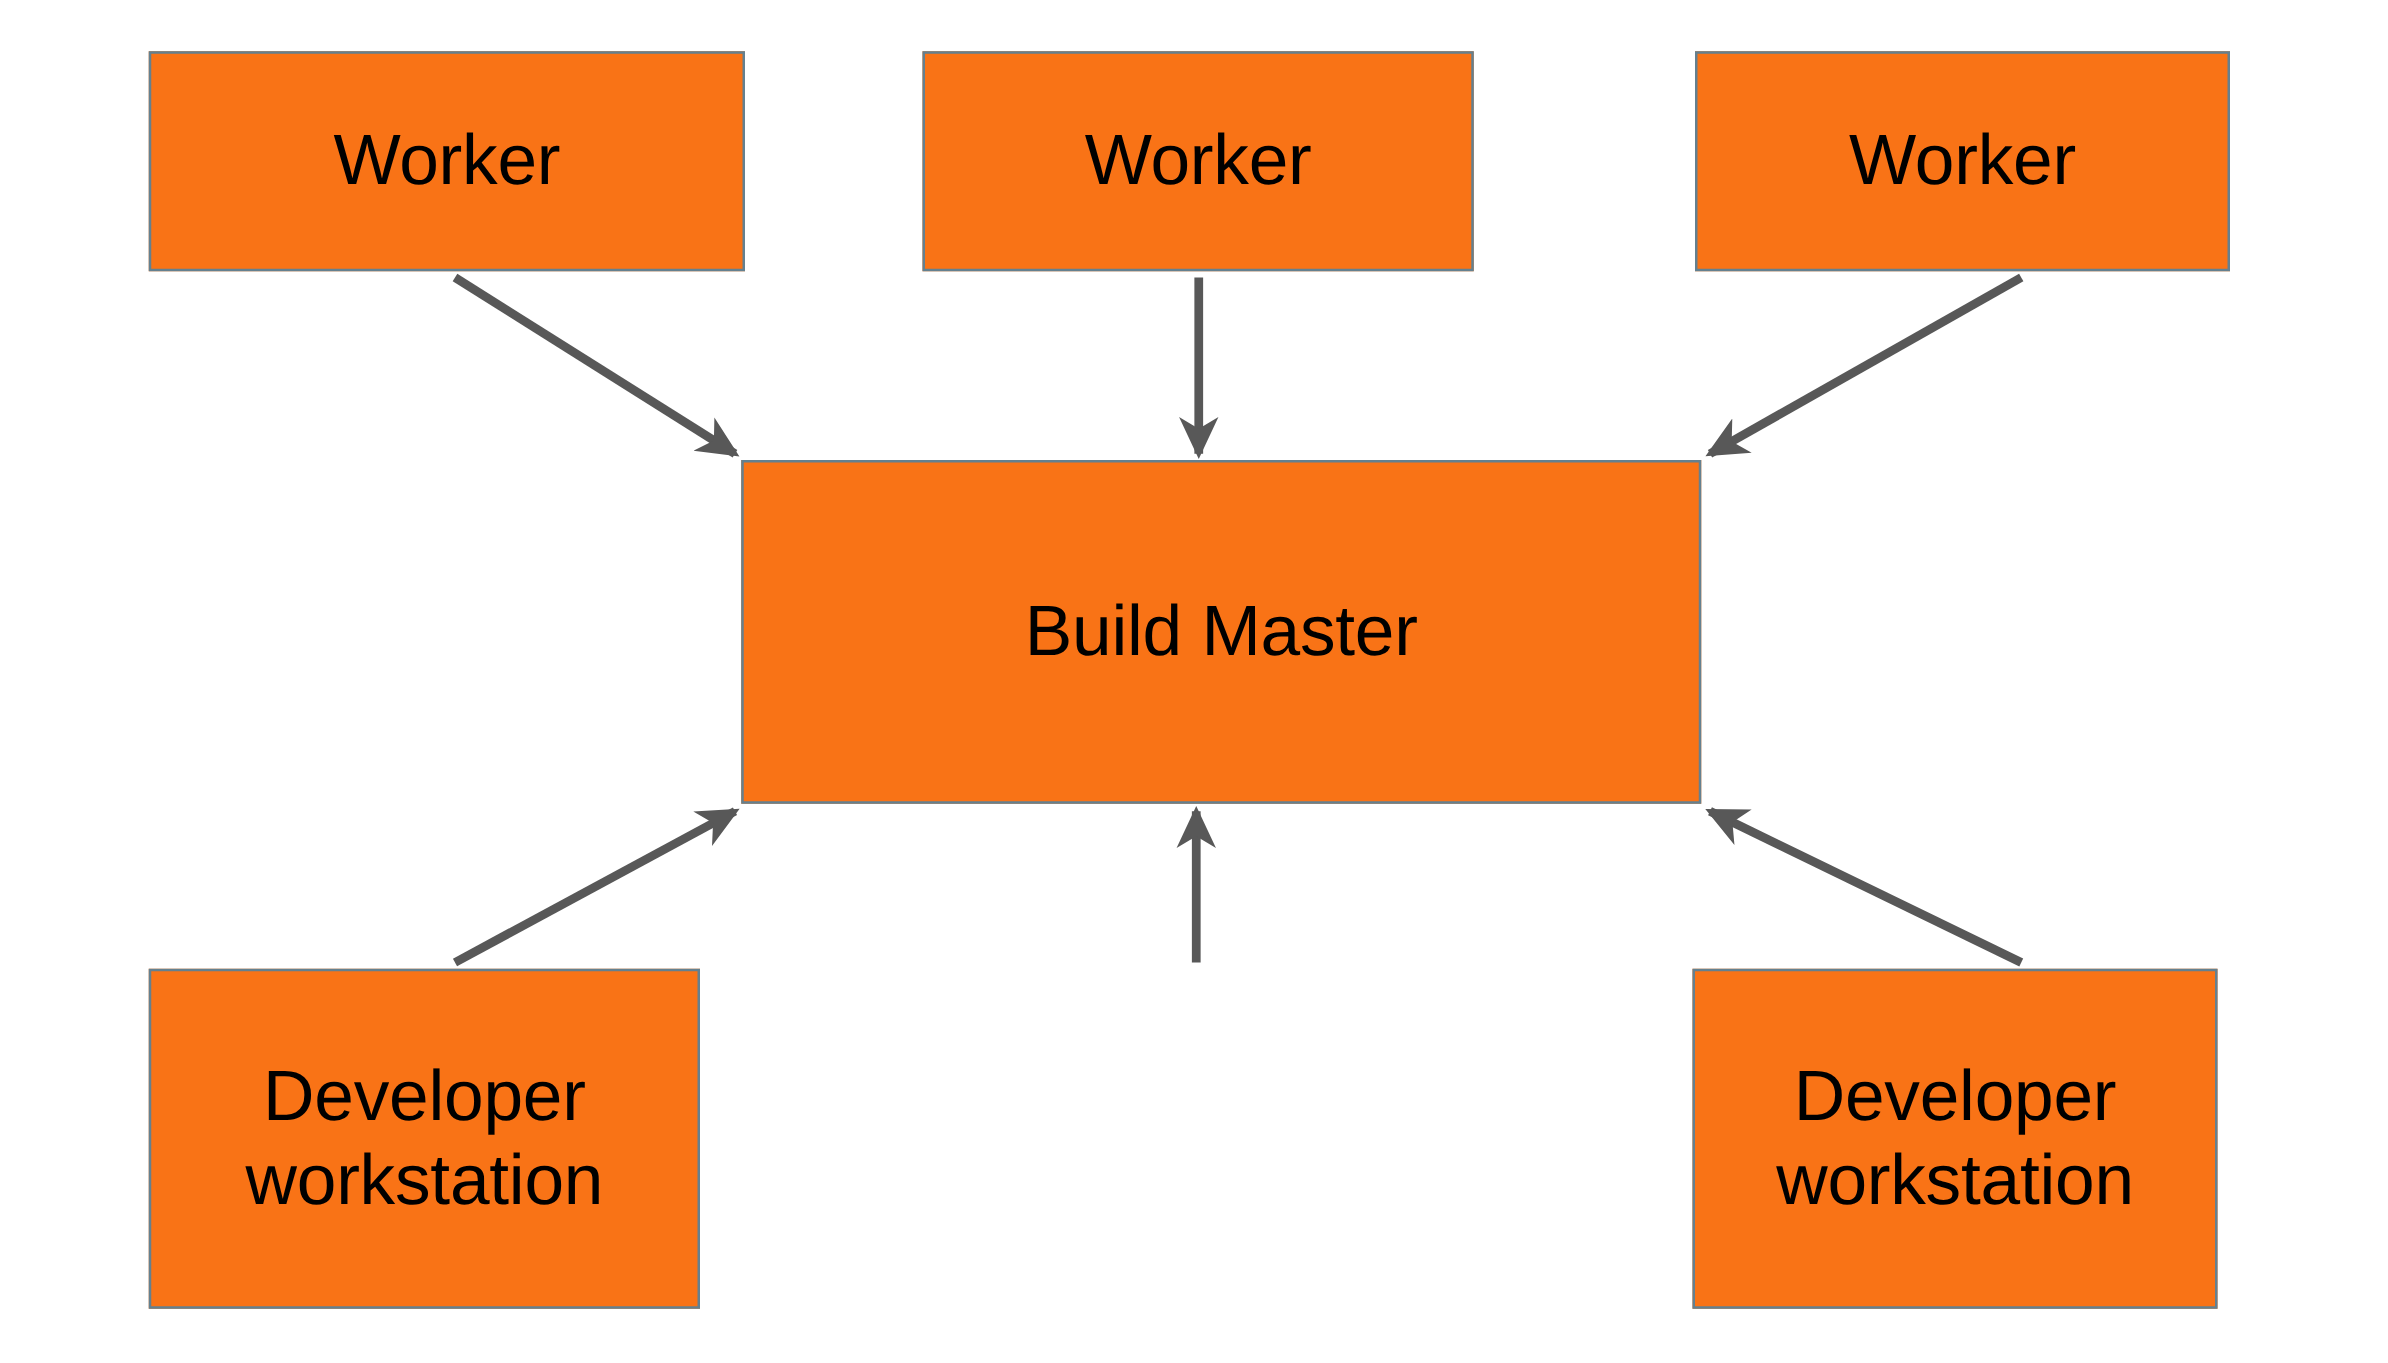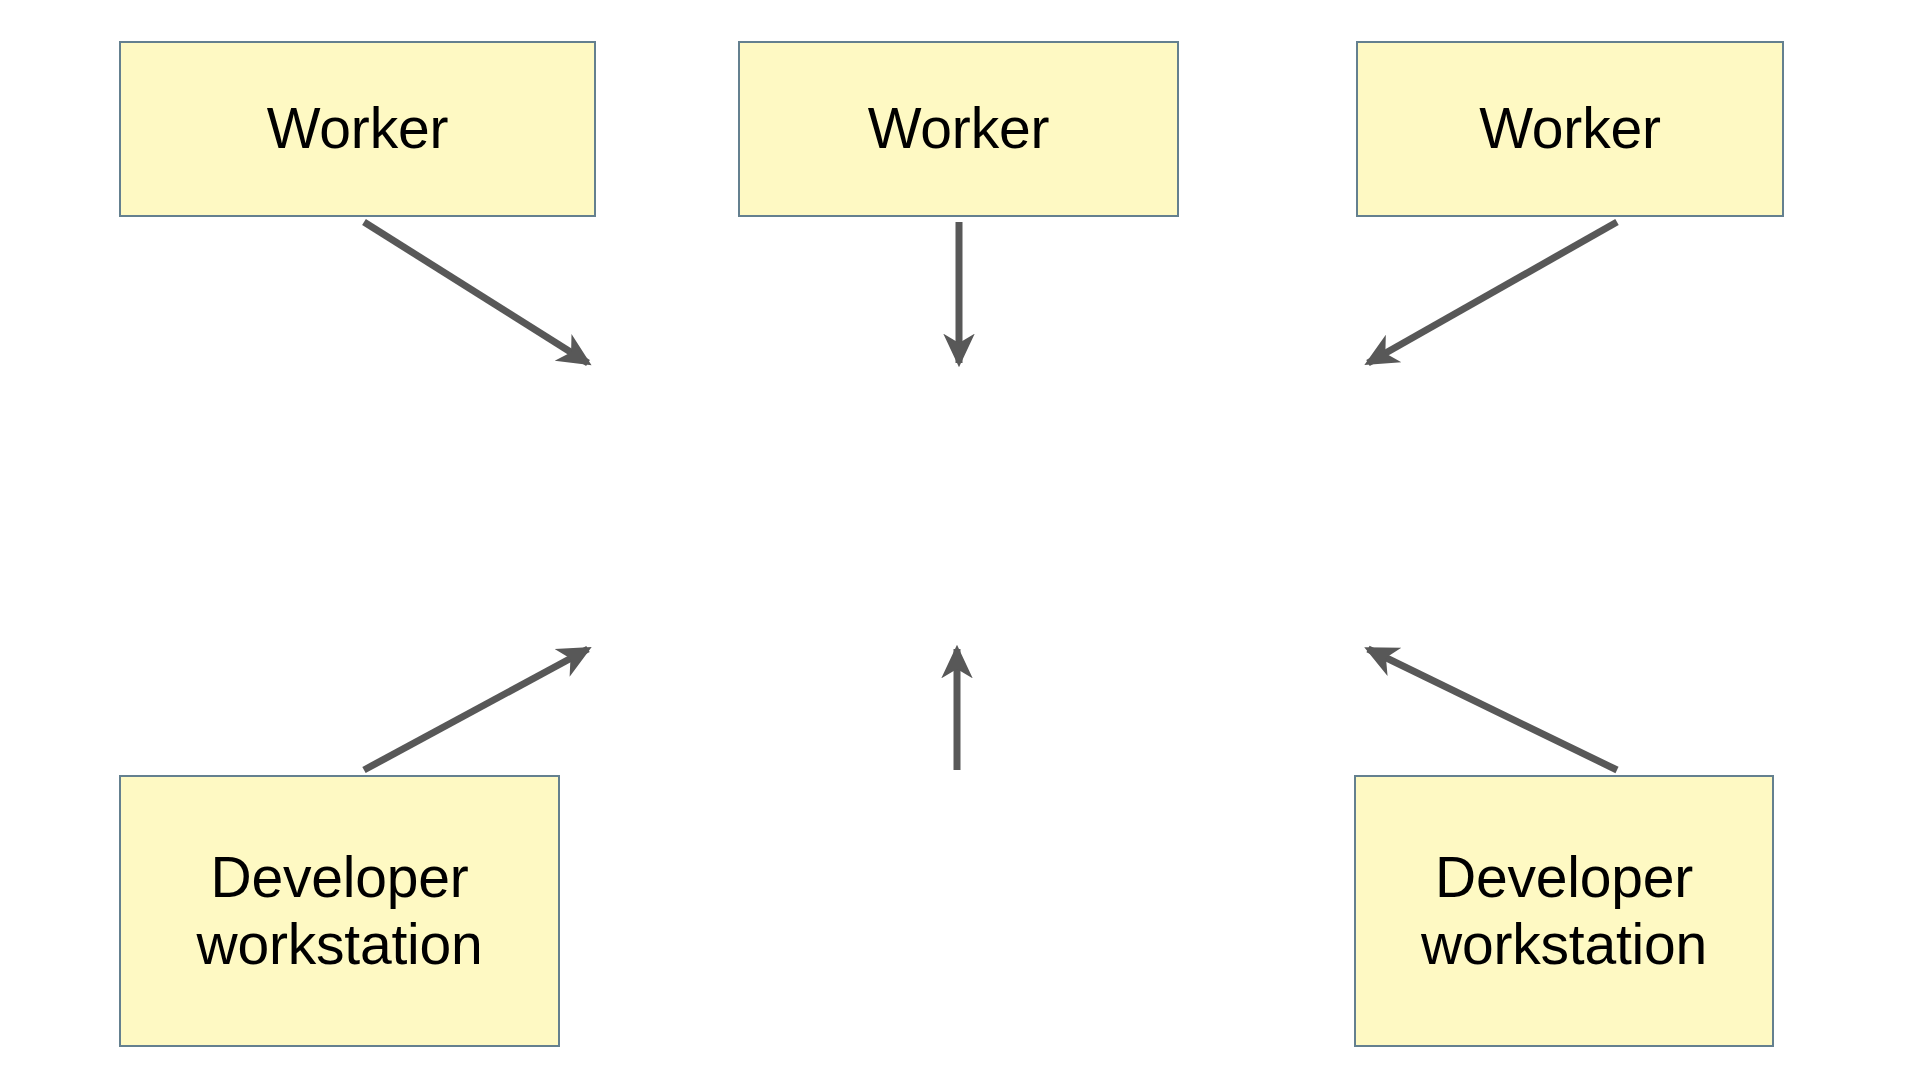--- a/index.html
+++ b/index.html
@@ -24,21 +24,21 @@
     position: absolute;
     left: 0;
     top: 0;
     width: 1910px;
     height: 1090px;
     pointer-events: none;
   }
   .node {
     position: absolute;
     box-sizing: border-box;
-    background: #fef9c3;
+    background: #f97316;
     border: 2px solid #64808f;
     display: flex;
     align-items: center;
     justify-content: center;
     text-align: center;
   }
   .node-label {
     color: #000000;
     font-family: "Liberation Sans", sans-serif;
     font-size: 57px;
@@ -85,20 +85,23 @@
   </div>
 
   <div class="node node-worker-mid">
     <span class="node-label">Worker</span>
   </div>
 
   <div class="node node-worker-right">
     <span class="node-label">Worker</span>
   </div>
 
+  <div class="node node-build-master">
+    <span class="node-label">Build Master</span>
+  </div>
 
   <div class="node node-dev-left">
     <span class="node-label">Developer
 workstation</span>
   </div>
 
 
   <div class="node node-dev-right">
     <span class="node-label">Developer
 workstation</span>

